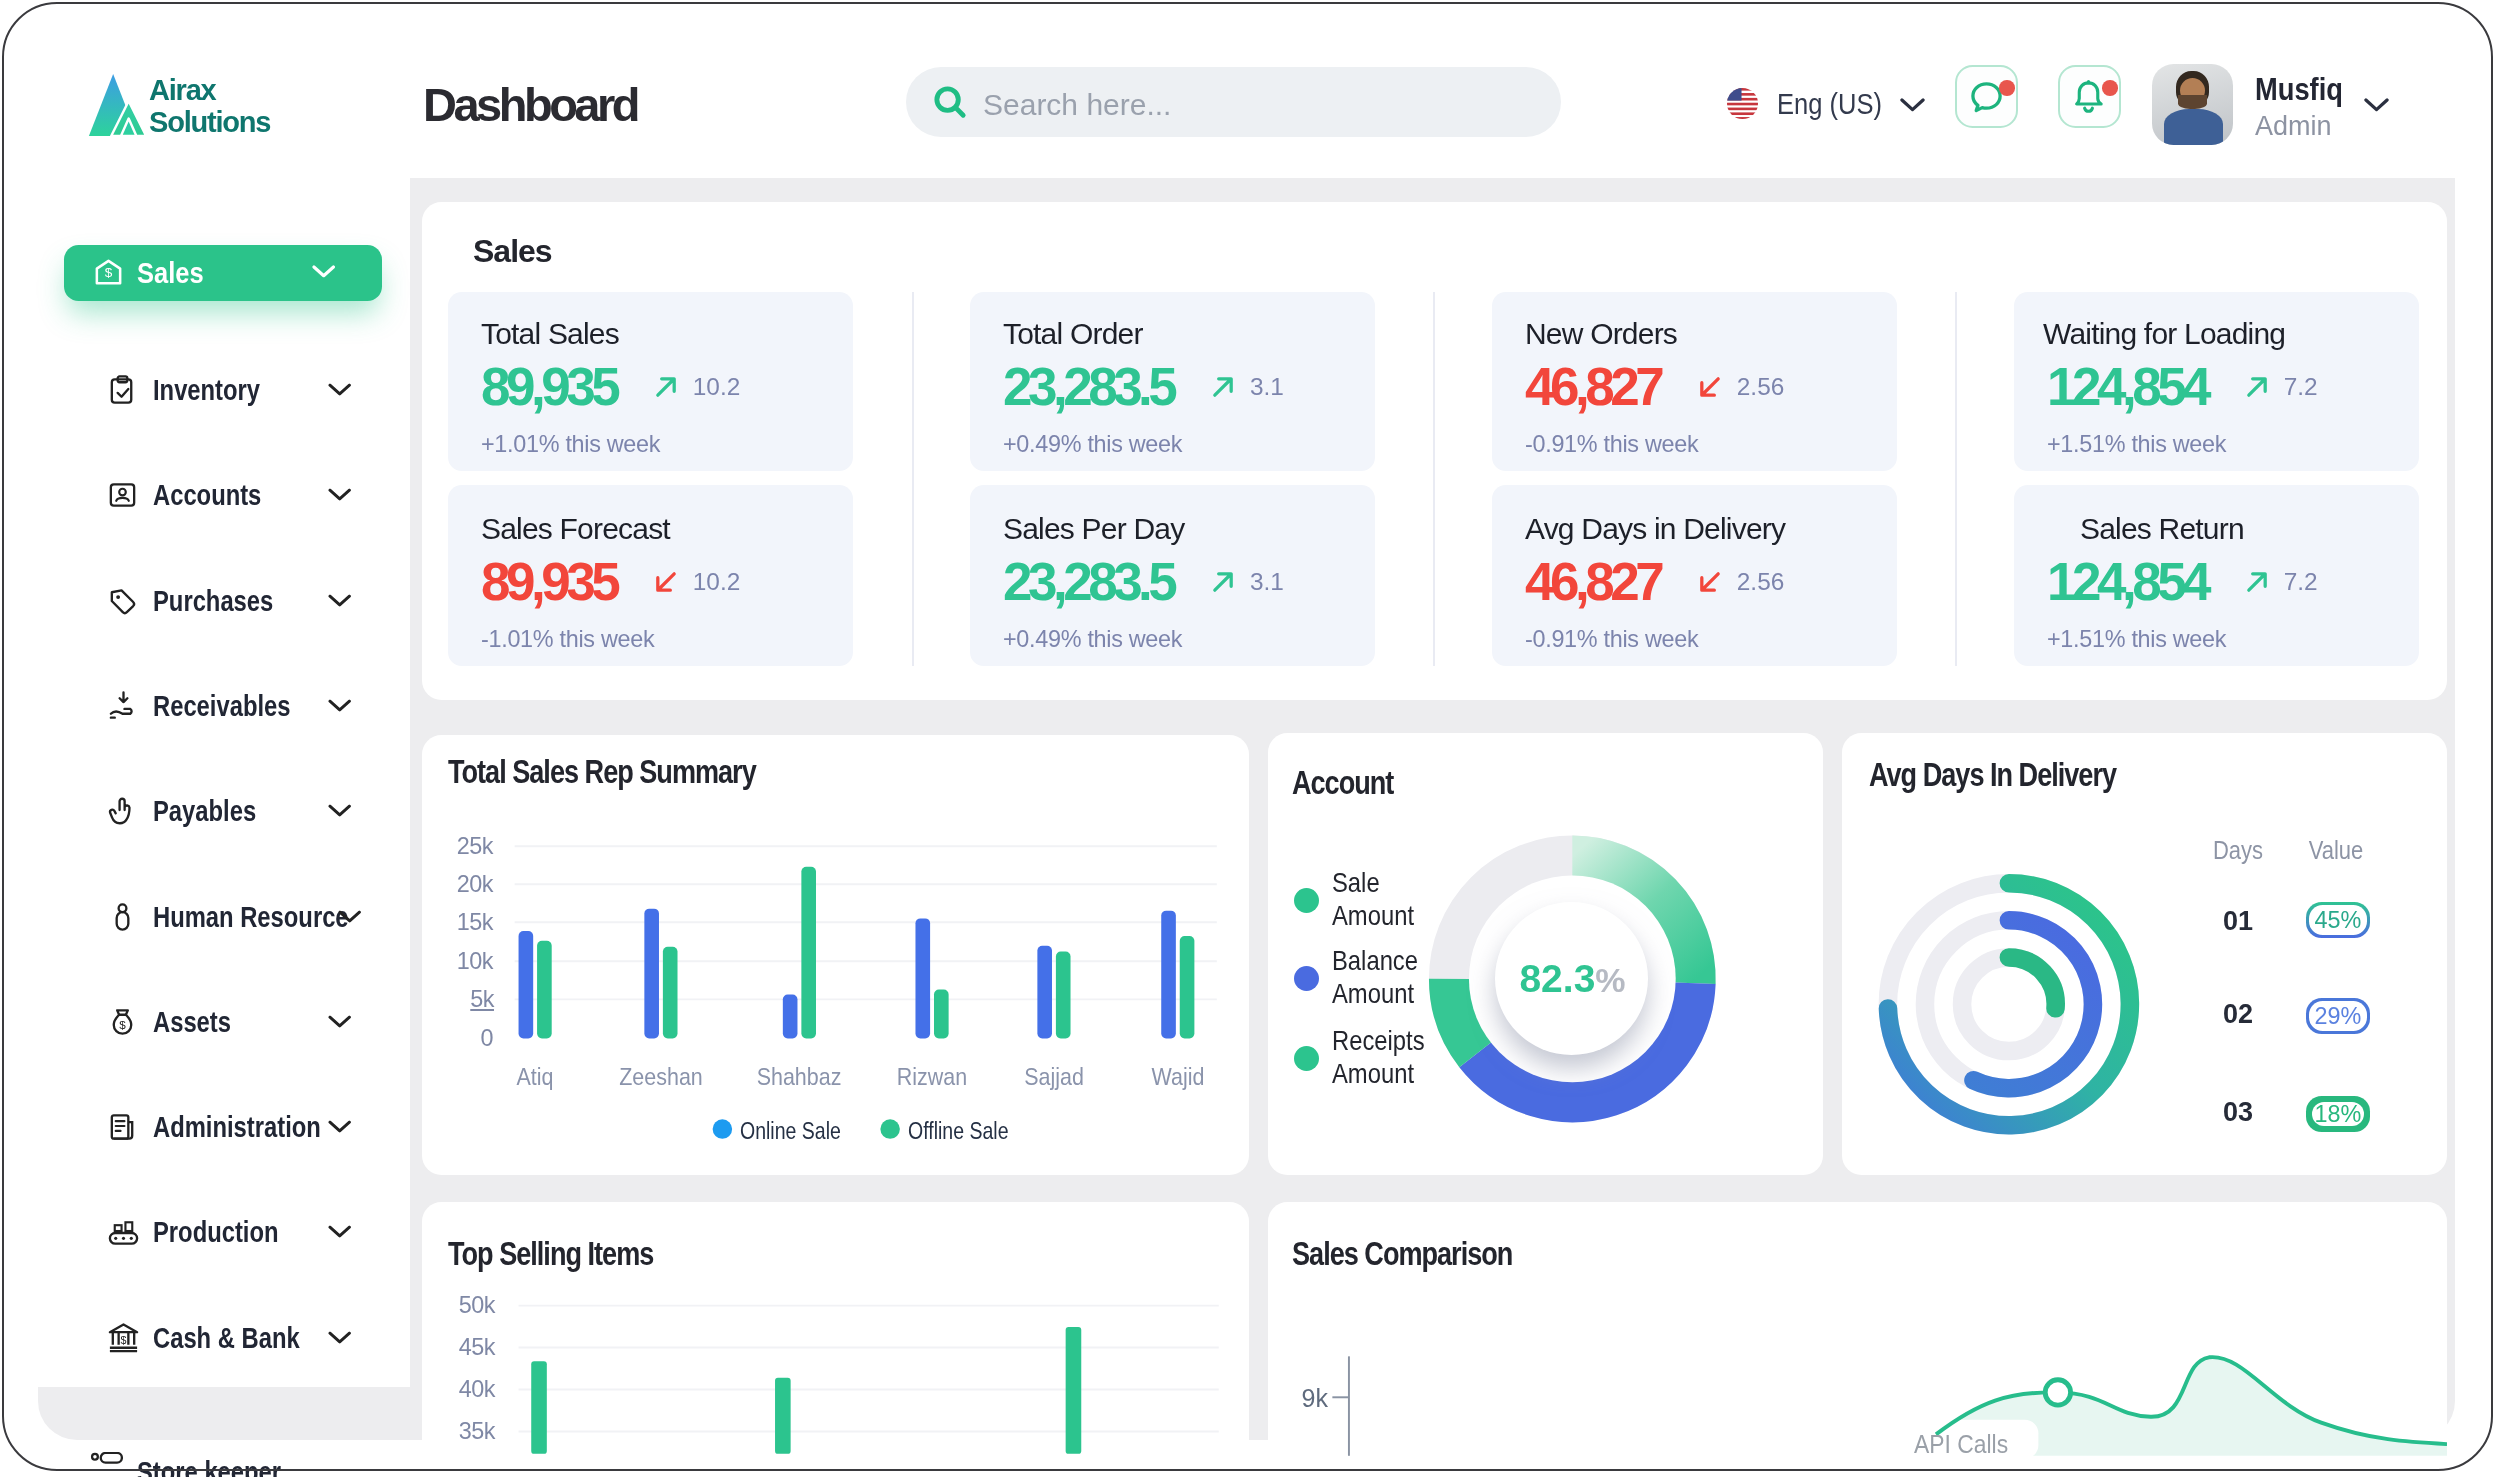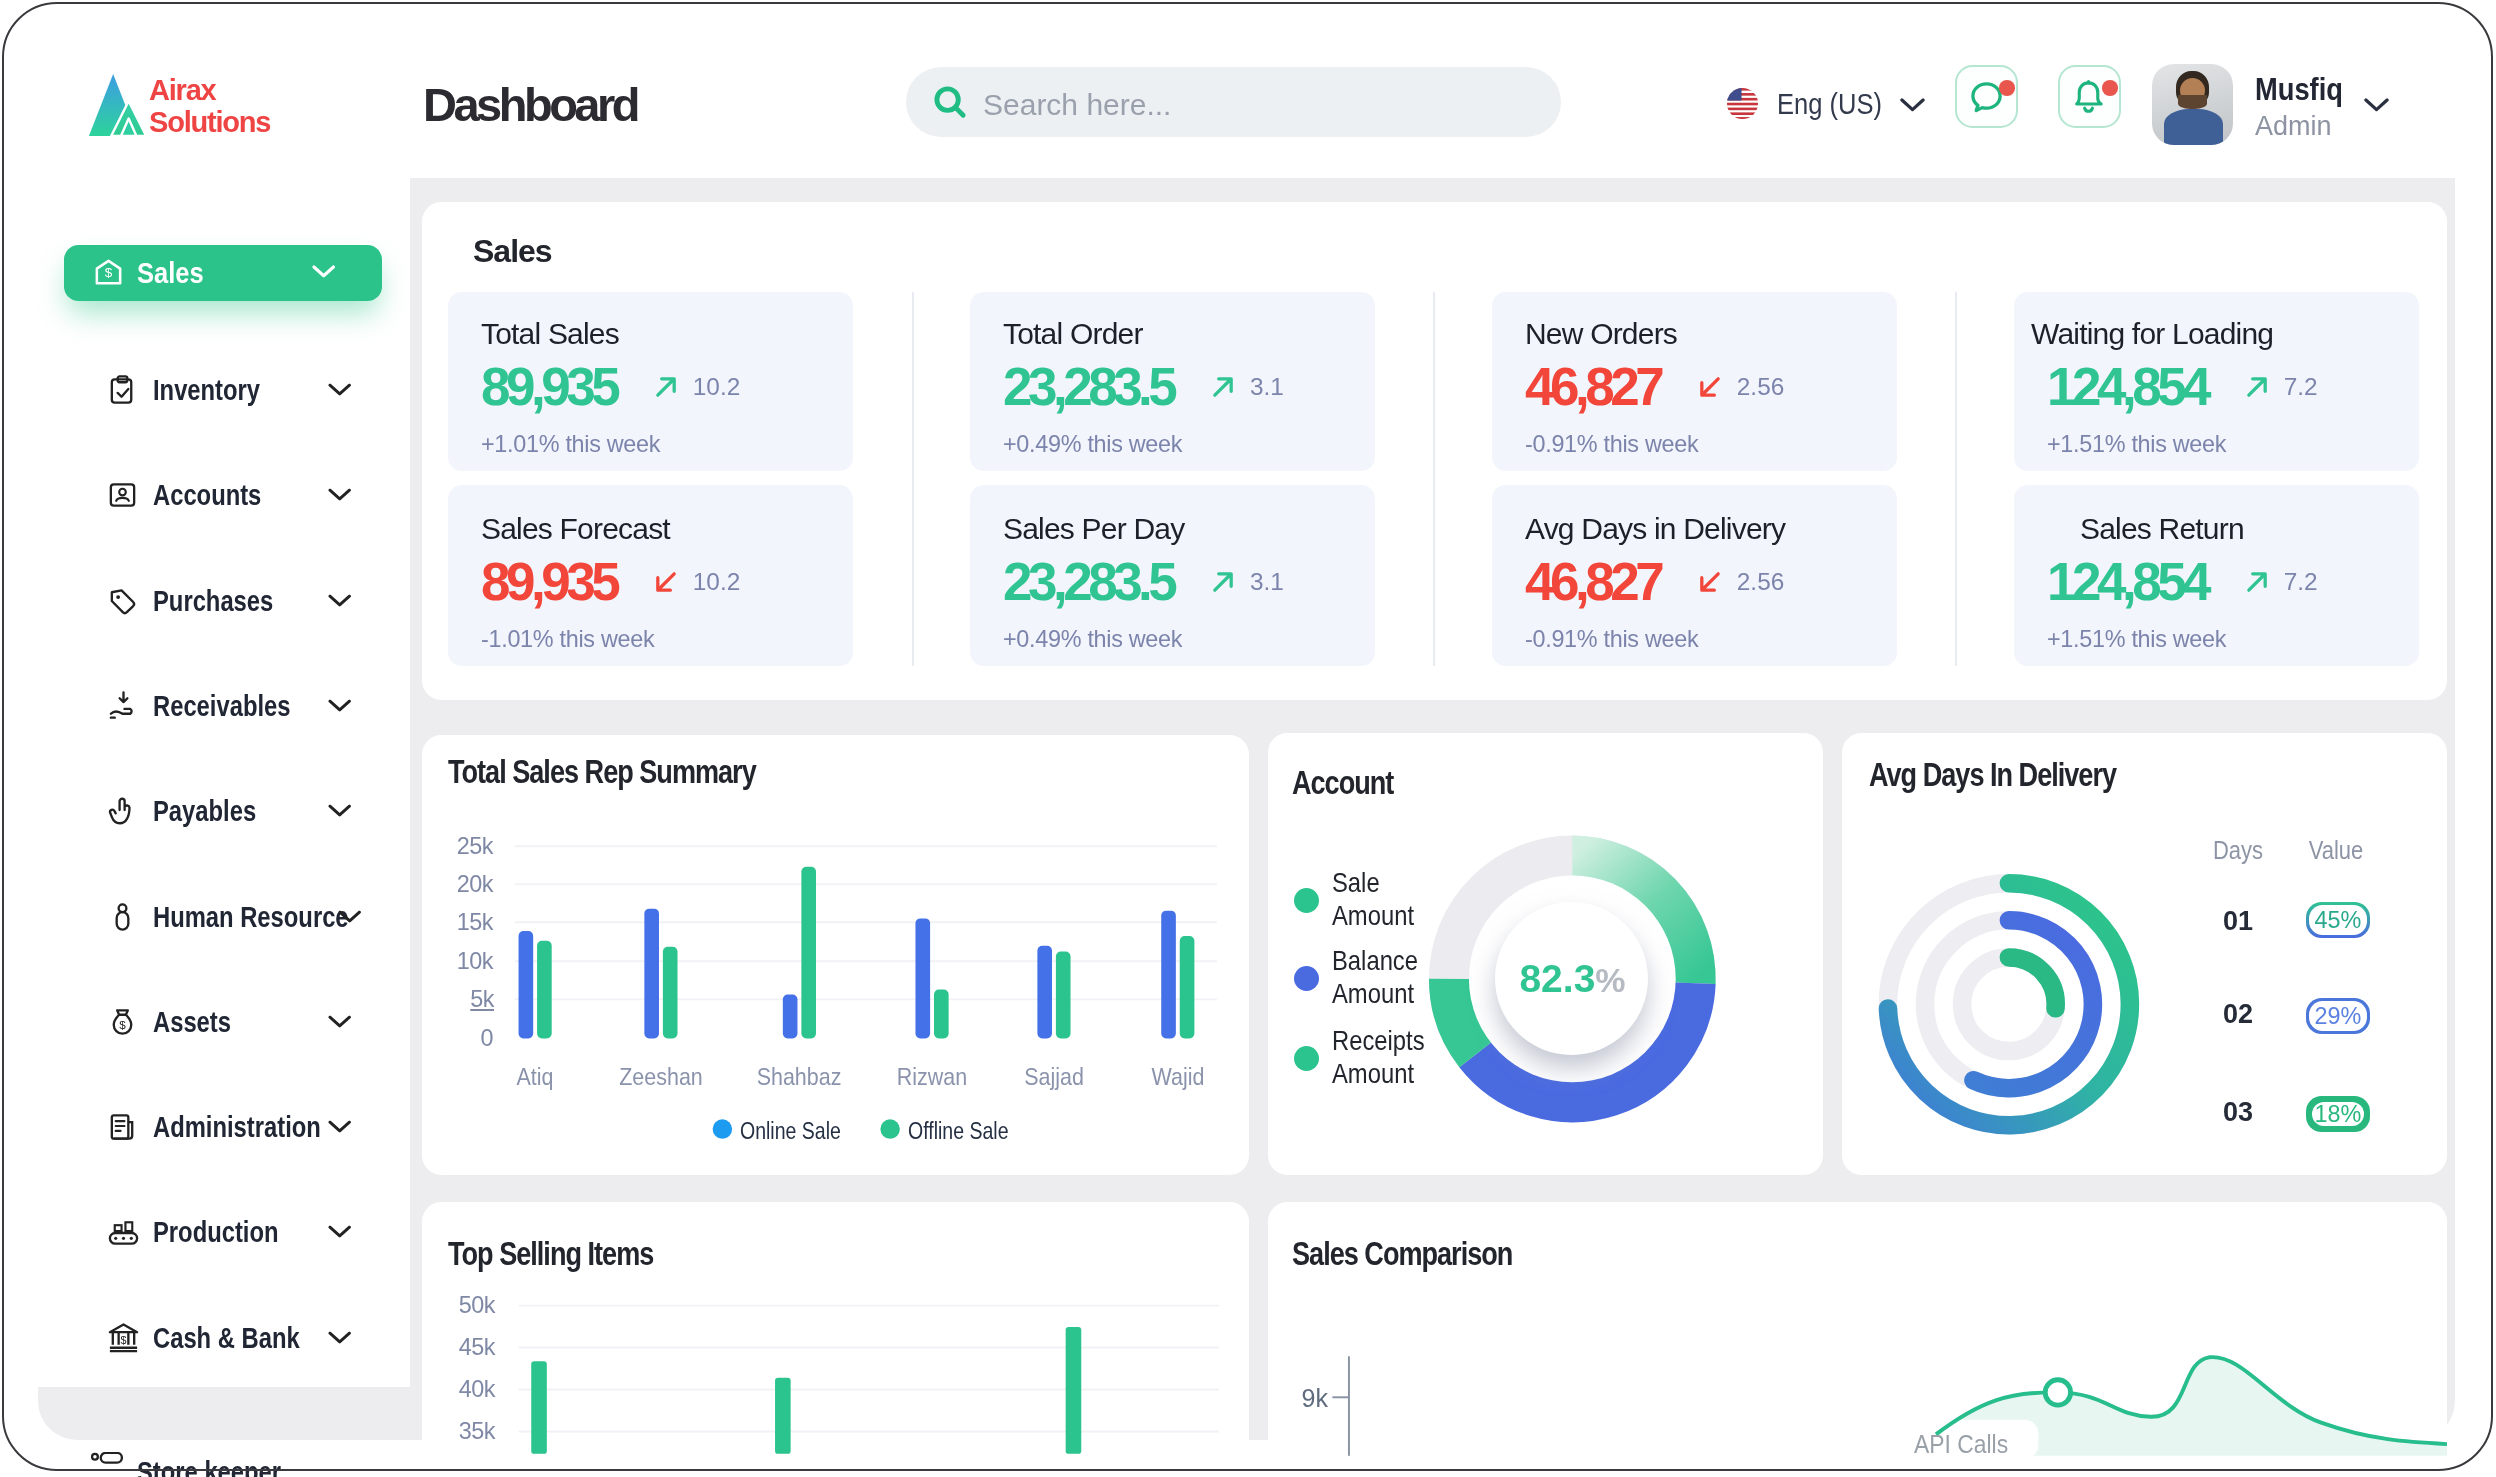--- a/index.html
+++ b/index.html
@@ -39,21 +39,21 @@
           <stop offset="1" stop-color="#2dd39b"></stop>
         </linearGradient>
       <linearGradient id="lg2" x1="0" y1="0" x2="0" y2="1">
       <stop offset="0" stop-color="#34cfa7"></stop>
           <stop offset="1" stop-color="#2ecb92"></stop>
         </linearGradient>
       </defs>
     <polygon points="28,8 53,72 3,72" fill="url(#lg1)"></polygon>
     <path d="M44,36 L62,72 L26,72 Z M44,54 L52,72 L36,72 Z" fill="url(#lg2)" fill-rule="evenodd" stroke="#ffffff" stroke-width="2.5" stroke-linejoin="round"></path>
   </svg>
-  <div class="abs" style="left:149px;top:74px;font-size:29px;line-height:32px;font-weight:bold;color:#ef4444;letter-spacing:-1.2px;">Airax<br>Solutions</div>
+  <div class="abs" style="left:149px;top:74px;font-size:29px;line-height:32px;font-weight:bold;color:#0f766e;letter-spacing:-1.2px;">Airax<br>Solutions</div>
   <div class="abs" style="left:423px;top:77px;font-size:47px;font-weight:bold;color:#2b2b31;letter-spacing:-3.5px;">Dashboard</div>
 
   <div class="abs" style="left:906px;top:67px;width:655px;height:70px;border-radius:35px;background:#edf0f3;"></div>
   <svg class="abs" style="left:932px;top:85px;" width="37" height="37" viewBox="0 0 38 38">
     <circle cx="16" cy="15" r="11" fill="none" stroke="#1fbd84" stroke-width="5"></circle>
     <line x1="24" y1="23" x2="32" y2="31" stroke="#1fbd84" stroke-width="5" stroke-linecap="round"></line>
   </svg>
   <div class="abs" style="left:983px;top:88px;font-size:30px;color:#9aa1ad;">Search here...</div>
 
   <svg class="abs" style="left:1727px;top:88px;" width="31" height="31" viewBox="0 0 32 32">
@@ -264,21 +264,21 @@
       <div class="statrow" style="left:33px;top:64px;">
           <span class="bignum red">46,827</span>
         <svg style="margin-left:37px;" width="26" height="26" viewBox="0 0 27 27">
             <path d="M22 5 L6 21 M18 22 H5 V9" fill="none" stroke="#f2463b" stroke-width="3.4" stroke-linecap="round" stroke-linejoin="round"></path>
           </svg>
         <span class="smallval">2.56</span>
         </div>
       <div class="sub" style="left:33px;top:139px;">-0.91% this week</div>
     </div>
     <div class="tile" style="left:1592px;top:90px;width:405px;height:179px;">
-      <div class="tiletitle" style="left:17px;top:25px;">Waiting for Loading</div>
+      <div class="tiletitle" style="left:29px;top:25px;">Waiting for Loading</div>
       <div class="statrow" style="left:33px;top:64px;">
           <span class="bignum green">124,854</span>
         <svg style="margin-left:37px;" width="26" height="26" viewBox="0 0 27 27">
             <path d="M5 22 L21 6 M9 5 H22 V18" fill="none" stroke="#2fc492" stroke-width="3.4" stroke-linecap="round" stroke-linejoin="round"></path>
           </svg>
         <span class="smallval">7.2</span>
         </div>
       <div class="sub" style="left:33px;top:139px;">+1.51% this week</div>
     </div>
     <div class="tile" style="left:26px;top:283px;width:405px;height:181px;">

